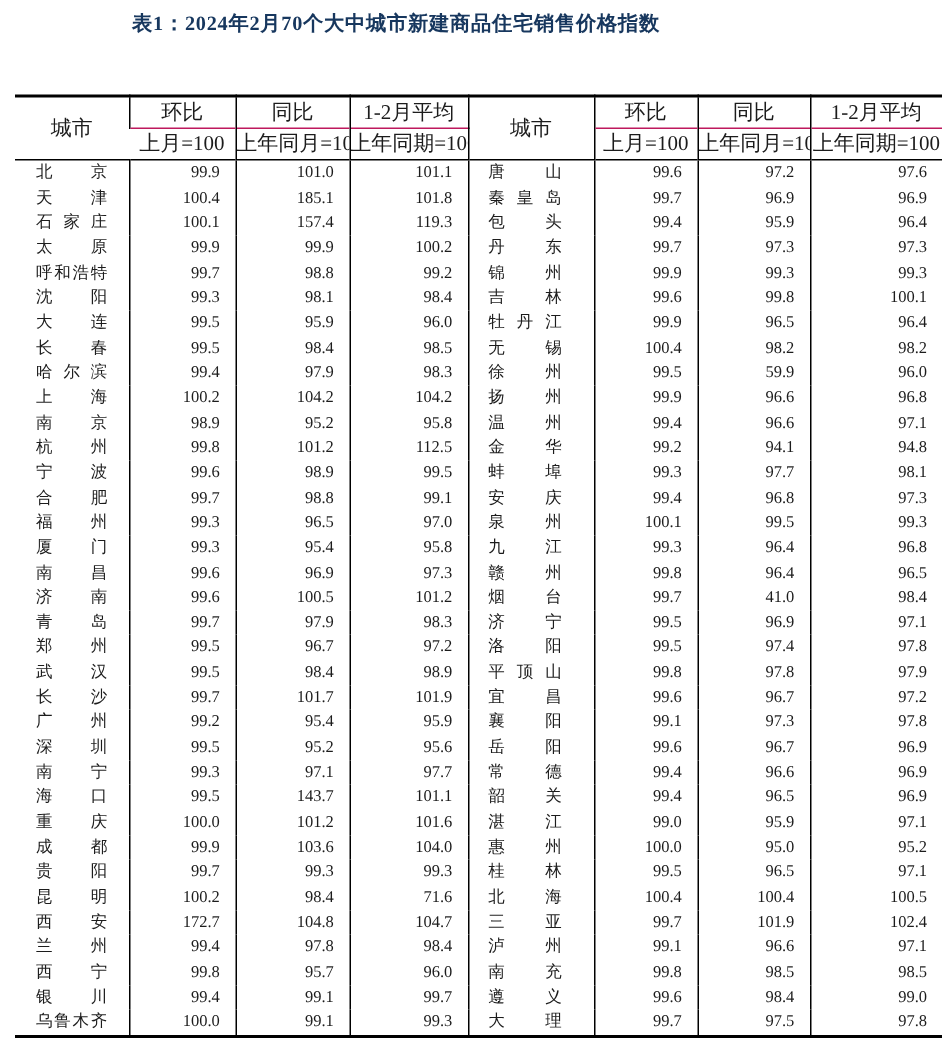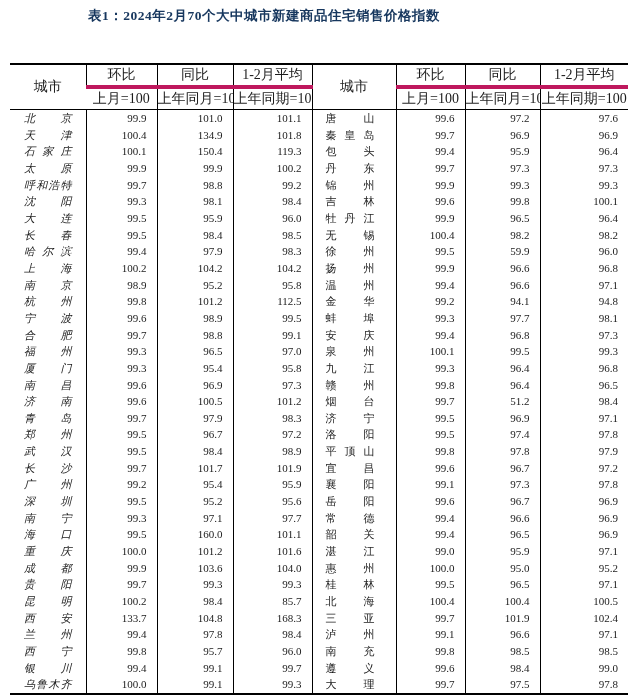--- a/index.html
+++ b/index.html
@@ -58,31 +58,30 @@
   }
   .price-table thead {
     border-bottom: 1.5px solid #000;
   }
   .price-table thead th {
     height: 20px;
     text-align: center;
     font-size: 14px;
   }
   .price-table thead tr.sub-row th {
-    border-top: 4px solid #be185d;
+    border-top: 1px solid #be185d;
   }
   .price-table tbody td {
     height: 16.65px;
     line-height: 16.65px;
   }
   td.city {
     text-align: justify;
     text-align-last: justify;
     padding: 0 14px;
-    font-style: italic;
   }
   td.city-r {
     text-align: justify;
     text-align-last: justify;
     padding: 0 21px 0 13px;
   }
   td.num {
     text-align: right;
     padding-right: 10px;
     font-family: "Liberation Serif", "DejaVu Serif", serif;
@@ -131,31 +130,31 @@
         <td class="num">101.0</td>
         <td class="num">101.1</td>
         <td class="city-r">唐山</td>
         <td class="num">99.6</td>
         <td class="num">97.2</td>
         <td class="num">97.6</td>
       </tr>
       <tr>
         <td class="city">天津</td>
         <td class="num">100.4</td>
-        <td class="num">134.9</td>
+        <td class="num">185.1</td>
         <td class="num">101.8</td>
         <td class="city-r">秦皇岛</td>
         <td class="num">99.7</td>
         <td class="num">96.9</td>
         <td class="num">96.9</td>
       </tr>
       <tr>
         <td class="city">石家庄</td>
         <td class="num">100.1</td>
-        <td class="num">150.4</td>
+        <td class="num">157.4</td>
         <td class="num">119.3</td>
         <td class="city-r">包头</td>
         <td class="num">99.4</td>
         <td class="num">95.9</td>
         <td class="num">96.4</td>
       </tr>
       <tr>
         <td class="city">太原</td>
         <td class="num">99.9</td>
         <td class="num">99.9</td>
@@ -295,21 +294,21 @@
         <td class="num">96.4</td>
         <td class="num">96.5</td>
       </tr>
       <tr>
         <td class="city">济南</td>
         <td class="num">99.6</td>
         <td class="num">100.5</td>
         <td class="num">101.2</td>
         <td class="city-r">烟台</td>
         <td class="num">99.7</td>
-        <td class="num">51.2</td>
+        <td class="num">41.0</td>
         <td class="num">98.4</td>
       </tr>
       <tr>
         <td class="city">青岛</td>
         <td class="num">99.7</td>
         <td class="num">97.9</td>
         <td class="num">98.3</td>
         <td class="city-r">济宁</td>
         <td class="num">99.5</td>
         <td class="num">96.9</td>
@@ -371,21 +370,21 @@
         <td class="num">97.1</td>
         <td class="num">97.7</td>
         <td class="city-r">常德</td>
         <td class="num">99.4</td>
         <td class="num">96.6</td>
         <td class="num">96.9</td>
       </tr>
       <tr>
         <td class="city">海口</td>
         <td class="num">99.5</td>
-        <td class="num">160.0</td>
+        <td class="num">143.7</td>
         <td class="num">101.1</td>
         <td class="city-r">韶关</td>
         <td class="num">99.4</td>
         <td class="num">96.5</td>
         <td class="num">96.9</td>
       </tr>
       <tr>
         <td class="city">重庆</td>
         <td class="num">100.0</td>
         <td class="num">101.2</td>
@@ -412,31 +411,31 @@
         <td class="num">99.3</td>
         <td class="city-r">桂林</td>
         <td class="num">99.5</td>
         <td class="num">96.5</td>
         <td class="num">97.1</td>
       </tr>
       <tr>
         <td class="city">昆明</td>
         <td class="num">100.2</td>
         <td class="num">98.4</td>
-        <td class="num">85.7</td>
+        <td class="num">71.6</td>
         <td class="city-r">北海</td>
         <td class="num">100.4</td>
         <td class="num">100.4</td>
         <td class="num">100.5</td>
       </tr>
       <tr>
         <td class="city">西安</td>
-        <td class="num">133.7</td>
+        <td class="num">172.7</td>
         <td class="num">104.8</td>
-        <td class="num">168.3</td>
+        <td class="num">104.7</td>
         <td class="city-r">三亚</td>
         <td class="num">99.7</td>
         <td class="num">101.9</td>
         <td class="num">102.4</td>
       </tr>
       <tr>
         <td class="city">兰州</td>
         <td class="num">99.4</td>
         <td class="num">97.8</td>
         <td class="num">98.4</td>

